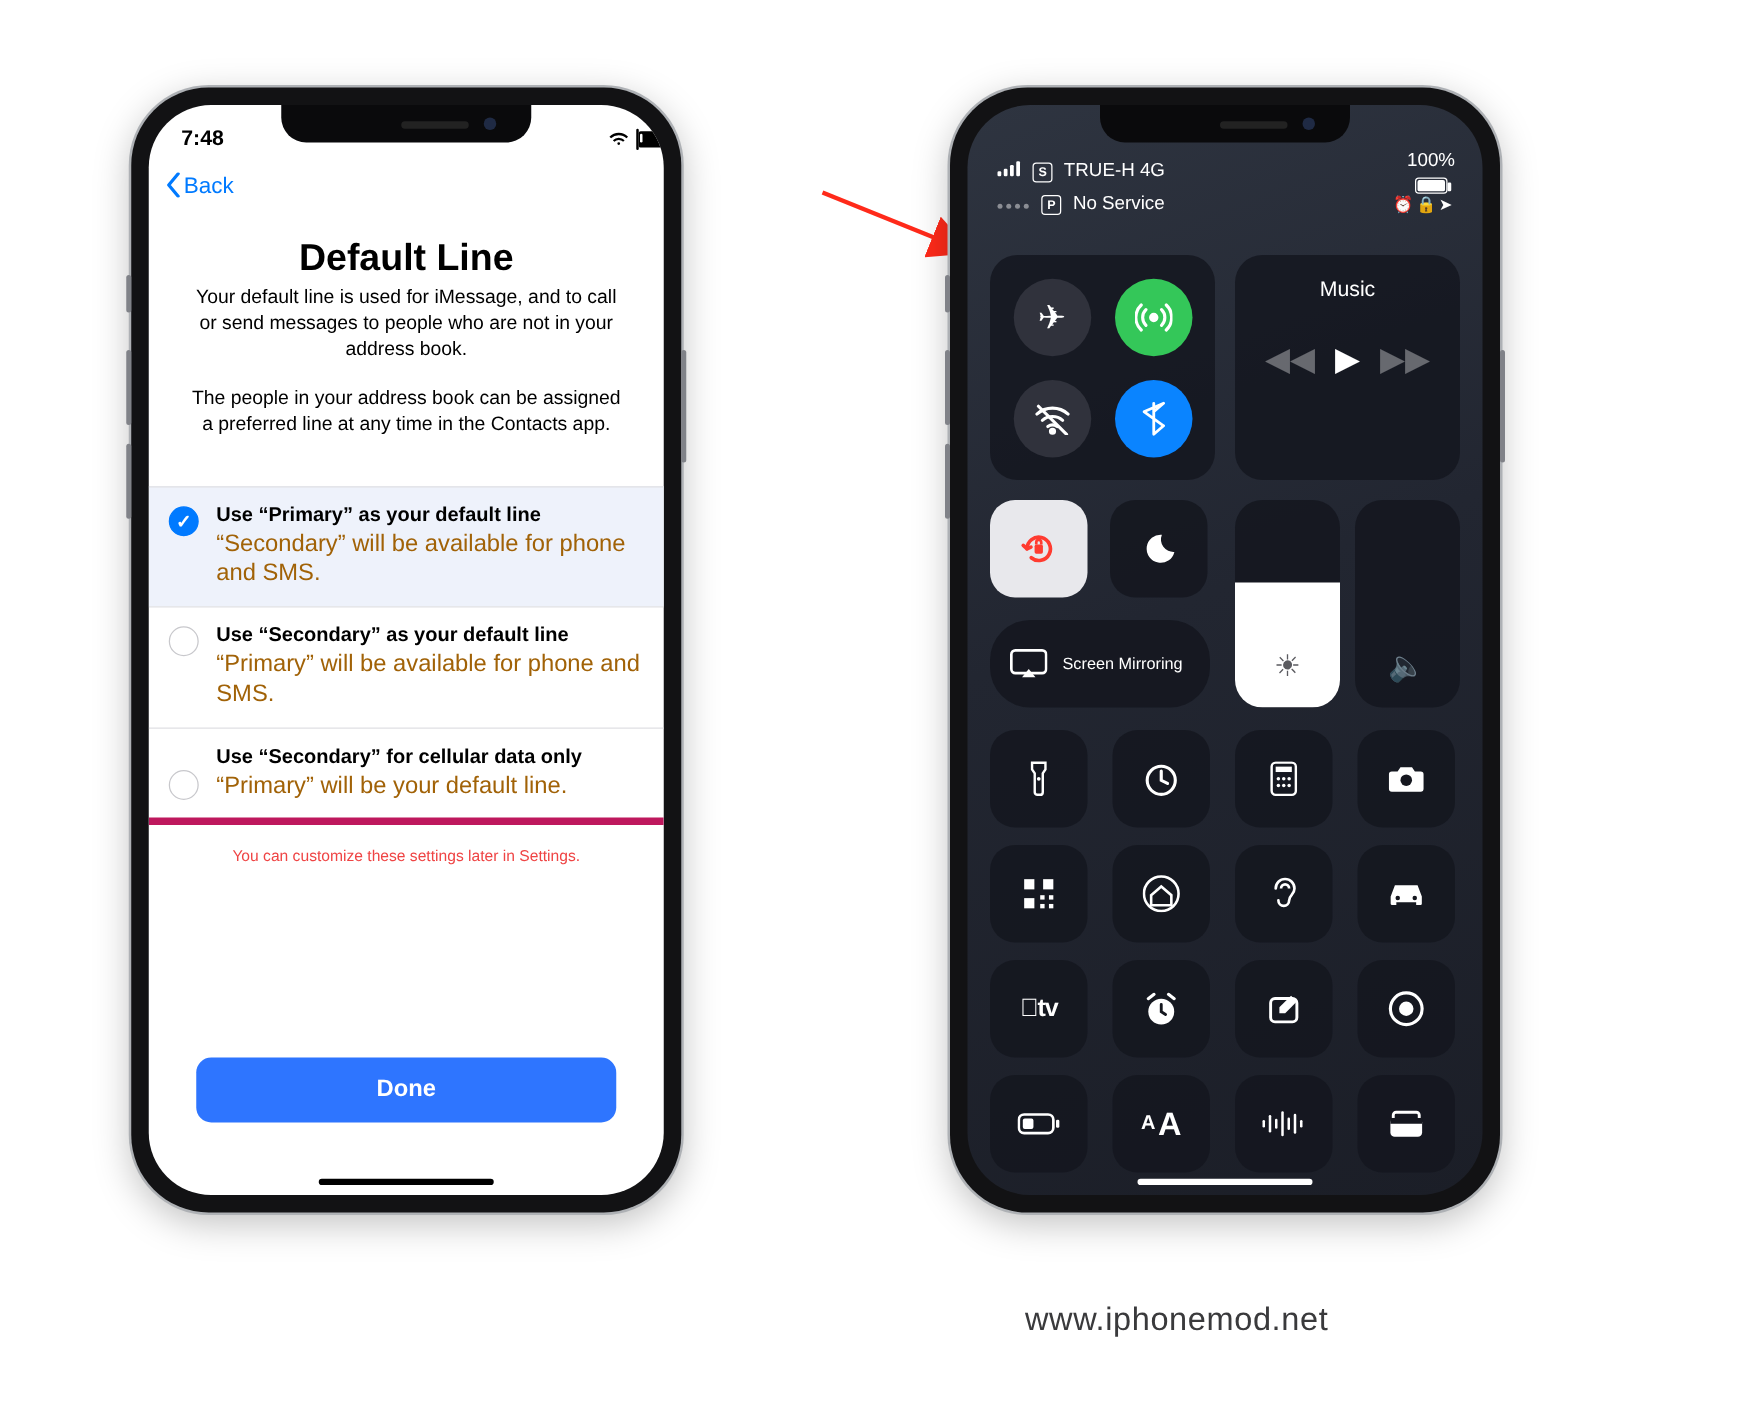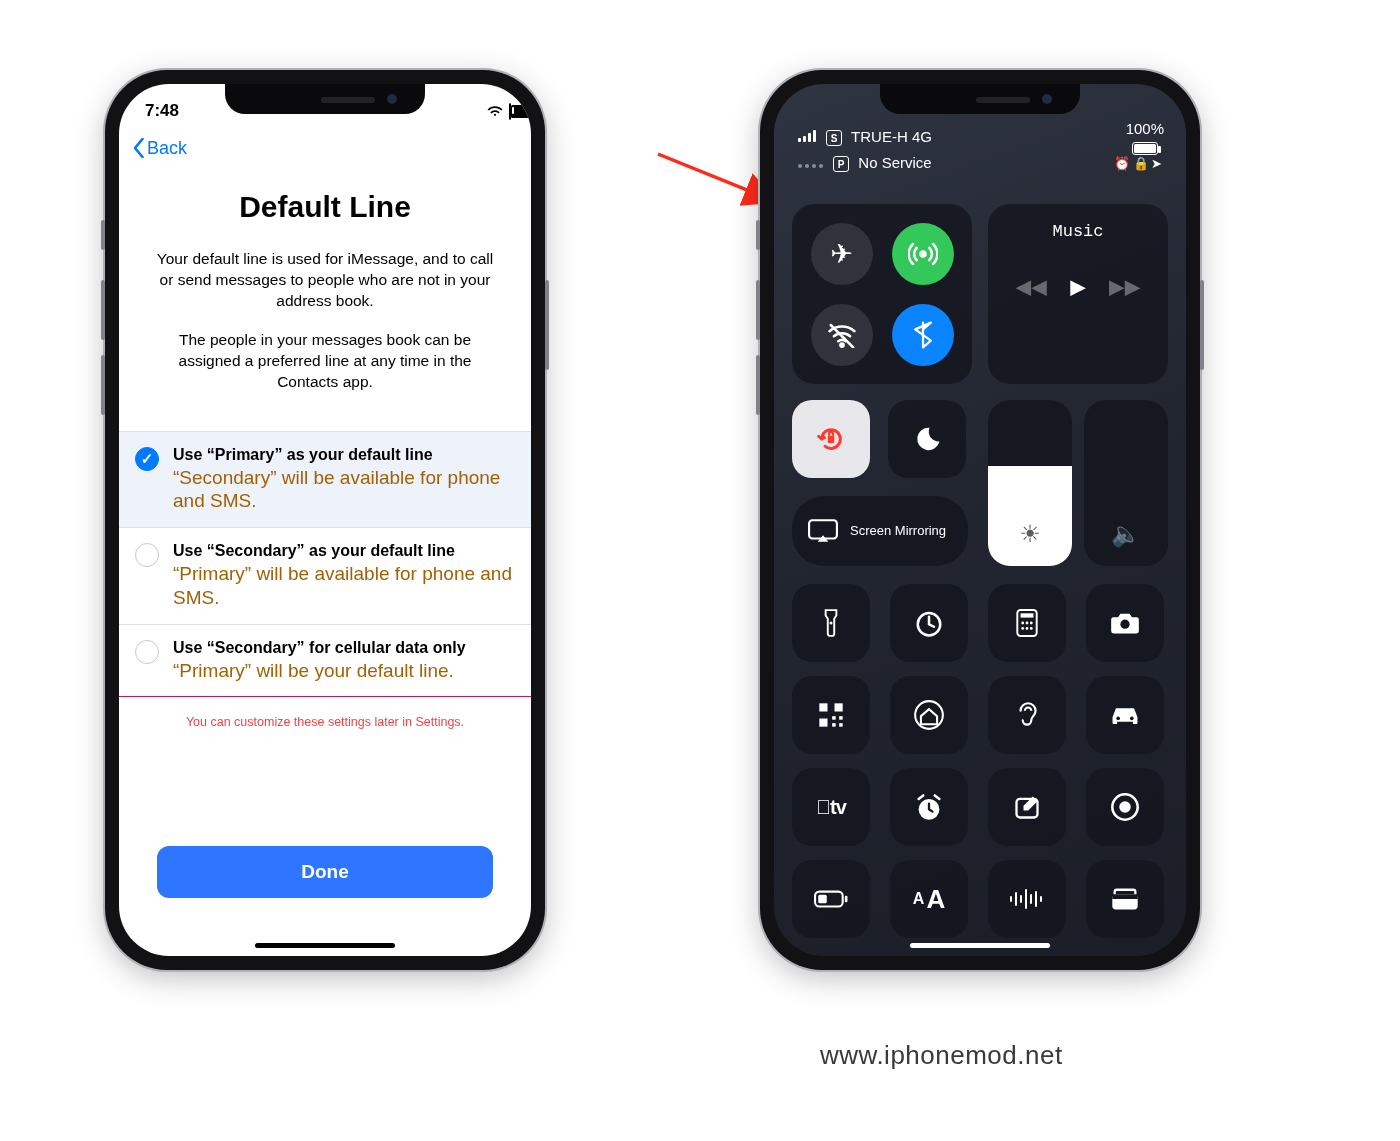--- a/index.html
+++ b/index.html
@@ -71,35 +71,35 @@
     display: flex; justify-content: space-between; align-items: center;
     height: 44px; padding: 10px 20px 0 26px;
     font-size: 17px; font-weight: 600;
   }
   .status-icons { display: inline-flex; align-items: center; gap: 6px; font-size: 13px; }
   .nav {
     display: flex; align-items: center; height: 40px; padding: 0 14px;
   }
   .back-link { color: #007aff; font-size: 18px; display: inline-flex; align-items: center; gap: 2px; }
   .heading {
-    text-align: center; font-size: 30px; font-weight: 700; margin: 22px 10px 25px;
+    text-align: center; font-size: 30px; font-weight: 700; margin: 22px 10px 4px;
   }
   .subtext {
     font-size: 15.5px; color: #000; text-align: center; line-height: 1.35;
     padding: 0 30px;
   }
   .subtext + .subtext { margin-top: 18px; }
 
   .options { margin-top: 38px; }
   .option {
     display: flex; align-items: flex-start; gap: 14px;
     padding: 14px 18px 14px 16px;
     border-top: 1px solid #e0e0e4;
   }
-  .option:last-child { border-bottom: 1px solid #be185d; }
+  .option:last-child { border-bottom: 6px solid #be185d; align-items: flex-end; }
   .option.selected { background: #eef2fb; }
   .radio {
     flex: 0 0 24px; height: 24px; border-radius: 50%;
     border: 1.5px solid #c8c8cc; margin-top: 1px;
     display: flex; align-items: center; justify-content: center;
   }
   .radio.checked { background: #007aff; border-color: #007aff; color: #fff; font-size: 15px; font-weight: 700; }
   .opt-title { font-size: 16px; font-weight: 600; }
   .opt-sub { font-size: 19px; color: #a16207; line-height: 1.25; margin-top: 2px; }
   .footnote { text-align: center; font-size: 12.5px; color: #ef4444; margin-top: 18px; }
@@ -150,21 +150,21 @@
   }
   .circ {
     width: 62px; height: 62px; border-radius: 50%;
     display: flex; align-items: center; justify-content: center;
     color: #fff; font-size: 27px; margin: auto;
     background: #30323c;
   }
   .circ.green { background: #34c759; }
   .circ.blue  { background: #0a84ff; }
   .music {
-    color: #fff; padding: 14px 16px; font-family: Liberation Mono, monospace;
+    color: #fff; padding: 14px 16px;
   }
   .music-title { text-align: center; font-size: 17px; font-weight: 500; margin-top: 4px; }
   .music-controls { display:flex; justify-content:space-around; align-items:center; margin-top:30px; font-size:26px; }
   .music-controls .dim { color: rgba(255,255,255,.35); }
 
   .small-tile {
     width: 78px; height: 78px; border-radius: 20px;
     background: rgba(20,22,30,.85);
     display: flex; align-items: center; justify-content: center;
     color: #fff; font-size: 28px;
@@ -240,21 +240,21 @@
         <span class="back-link">
           <svg class="icon" viewBox="0 0 12 20" style="width:12px;height:20px">
               <path d="M9.5 1L2 10l7.5 9" stroke="#007aff" stroke-width="2.6" fill="none" stroke-linecap="round" stroke-linejoin="round"></path>
             </svg>
           <span>Back</span>
         </span>
       </div>
 
       <h1 class="heading">Default Line</h1>
       <p class="subtext">Your default line is used for iMessage, and to call or send messages to people who are not in your address book.</p>
-      <p class="subtext">The people in your messages book can be assigned a preferred line at any time in the Contacts app.</p>
+      <p class="subtext">The people in your address book can be assigned a preferred line at any time in the Contacts app.</p>
 
       <div class="options">
         <div class="option selected">
           <div class="radio checked">✓</div>
           <div>
             <div class="opt-title">Use “Primary” as your default line</div>
             <div class="opt-sub">“Secondary” will be available for phone and SMS.</div>
           </div>
         </div>
         <div class="option">

